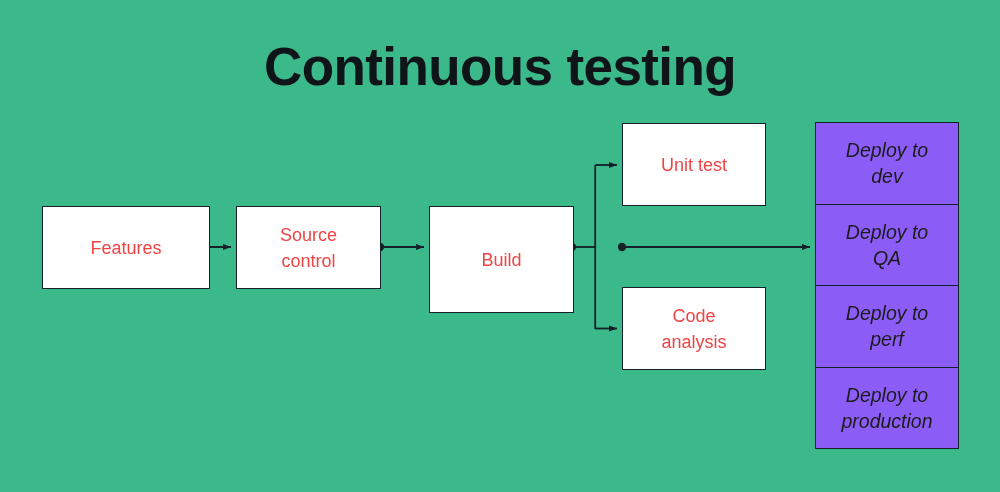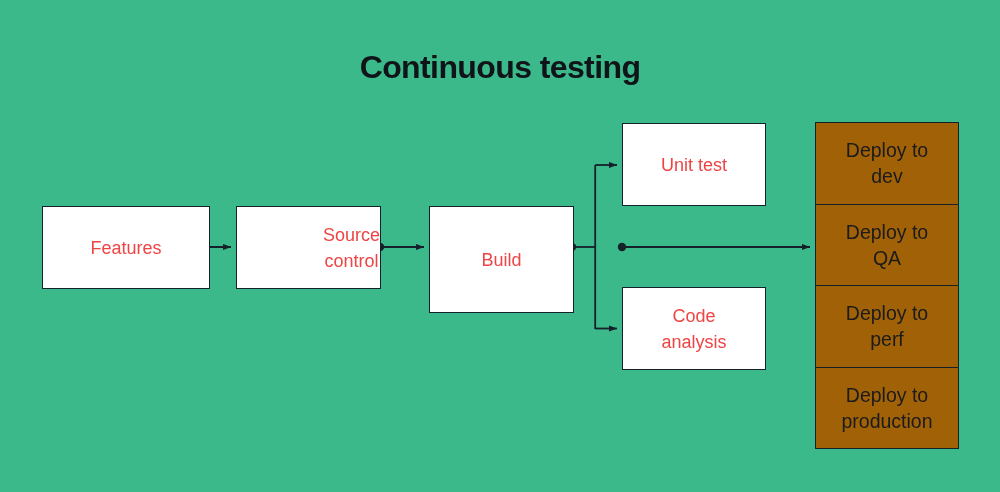--- a/index.html
+++ b/index.html
@@ -18,21 +18,21 @@
     width: 1000px;
     height: 492px;
     background: #3cb98a;
   }
   #title {
     position: absolute;
     left: 0;
     top: 40px;
     width: 1000px;
     text-align: center;
-    font-size: 32px;
+    font-size: 53px;
     font-weight: bold;
     color: #0f1419;
     letter-spacing: -0.6px;
     line-height: 54px;
     white-space: pre;
   }
   .node {
     position: absolute;
     background: #ffffff;
     border: 1.6px solid #14202a;
@@ -42,25 +42,26 @@
     justify-content: center;
     text-align: center;
     color: #ef4444;
     font-size: 18px;
     line-height: 26px;
     font-family: "Liberation Sans", sans-serif;
     white-space: pre-line;
   }
   .deploy-stack {
     position: absolute;
-    background: #a16207;
+    background: #8b5cf6;
     border: 1.6px solid #14202a;
     box-sizing: border-box;
     display: flex;
     flex-direction: column;
+    font-style: italic;
   }
   .deploy-cell {
     flex: 1 1 0;
     display: flex;
     align-items: center;
     justify-content: center;
     text-align: center;
     color: #1b1b1b;
     font-size: 19.5px;
     line-height: 26px;
@@ -121,21 +122,21 @@
     <g>
       <circle cx="622" cy="247" r="4.2" fill="#14202a"></circle>
       <line x1="624" y1="247" x2="810" y2="247" stroke="#14202a" stroke-width="1.8" marker-end="url(#arrow)"></line>
     </g>
   </svg>
 
   <div class="node" style="left:42px; top:206px; width:168px; height:83px;">
     <span>Features</span>
   </div>
 
-  <div class="node" style="left:236px; top:206px; width:145px; height:83px;justify-content:flex-end;">
+  <div class="node" style="left:236px; top:206px; width:145px; height:83px;">
     <span>Source
 control</span>
   </div>
 
   <div class="node" style="left:429px; top:206px; width:145px; height:107px;">
     <span>Build</span>
   </div>
 
   <div class="node" style="left:622px; top:123px; width:144px; height:83px;">
     <span>Unit test</span>

